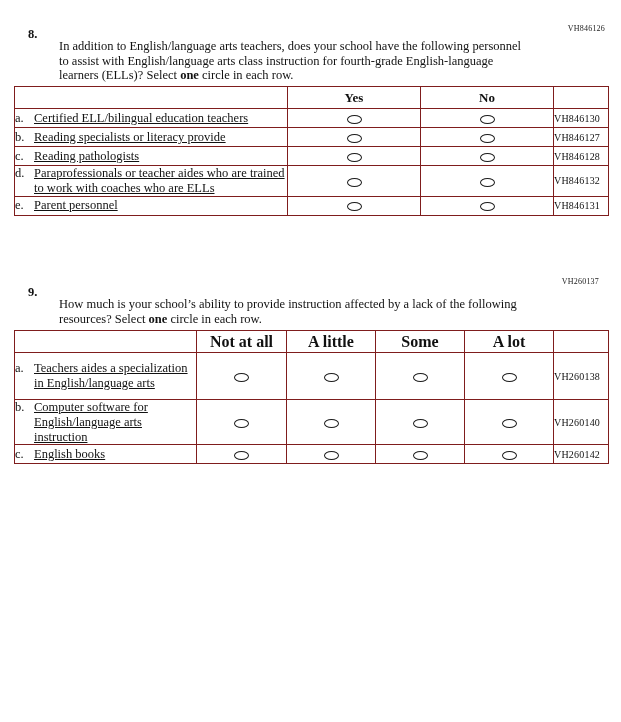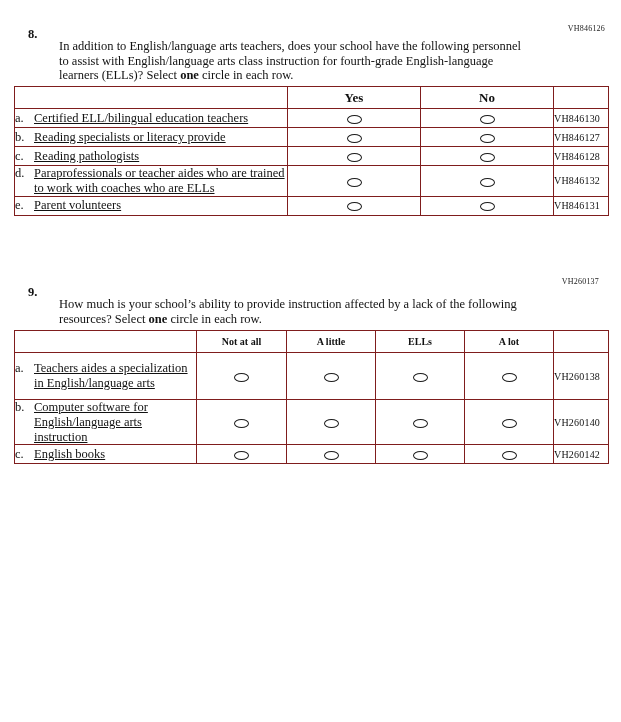--- a/index.html
+++ b/index.html
@@ -54,21 +54,21 @@
   #q8-table { top: 86px; }
   #q9-table { top: 330px; }
   .qtable th, .qtable td { border: 1px solid #7f1d1d; padding: 0; }
   .qtable th {
     font-size: 13px;
     font-weight: bold;
     text-align: center;
     height: 22px;
     vertical-align: middle;
   }
-  #q9-table th { font-size: 10px; }
+  #q9-table th { font-size: 16px; }
   .label-cell {
     font-size: 12.5px;
     vertical-align: middle;
     padding: 2px 4px 2px 6px;
   }
   .row-label { display: flex; line-height: 1.18; }
   .letter { width: 19px; flex: none; }
   .lbl { flex: 1; text-decoration: underline; }
   .ans { text-align: center; vertical-align: middle; }
   .oval {
@@ -157,21 +157,21 @@
             </div>
           </td>
       <td class="ans"><span class="oval"></span></td>
       <td class="ans"><span class="oval"></span></td>
       <td class="code-cell">VH846132</td>
     </tr>
     <tr class="r-single">
       <td class="label-cell">
             <div class="row-label">
               <span class="letter">e.</span>
-              <span class="lbl">Parent volunteers</span>
+              <span class="lbl">Parent personnel</span>
             </div>
           </td>
       <td class="ans"><span class="oval"></span></td>
       <td class="ans"><span class="oval"></span></td>
       <td class="code-cell">VH846131</td>
     </tr>
   </tbody>
     </table>
 
   <div id="code-q9" class="page-code">VH260137</div>
@@ -188,21 +188,21 @@
         <col style="width:89px">
         <col style="width:89px">
         <col style="width:89px">
         <col style="width:55px">
     </colgroup>
     <tbody>
         <tr>
       <th></th>
       <th>Not at all</th>
       <th>A little</th>
-      <th>ELLs</th>
+      <th>Some</th>
       <th>A lot</th>
       <th></th>
     </tr>
     <tr class="r-tall-a">
       <td class="label-cell">
             <div class="row-label">
               <span class="letter">a.</span>
               <span class="lbl">Teachers aides a specialization in English/language arts</span>
             </div>
           </td>

